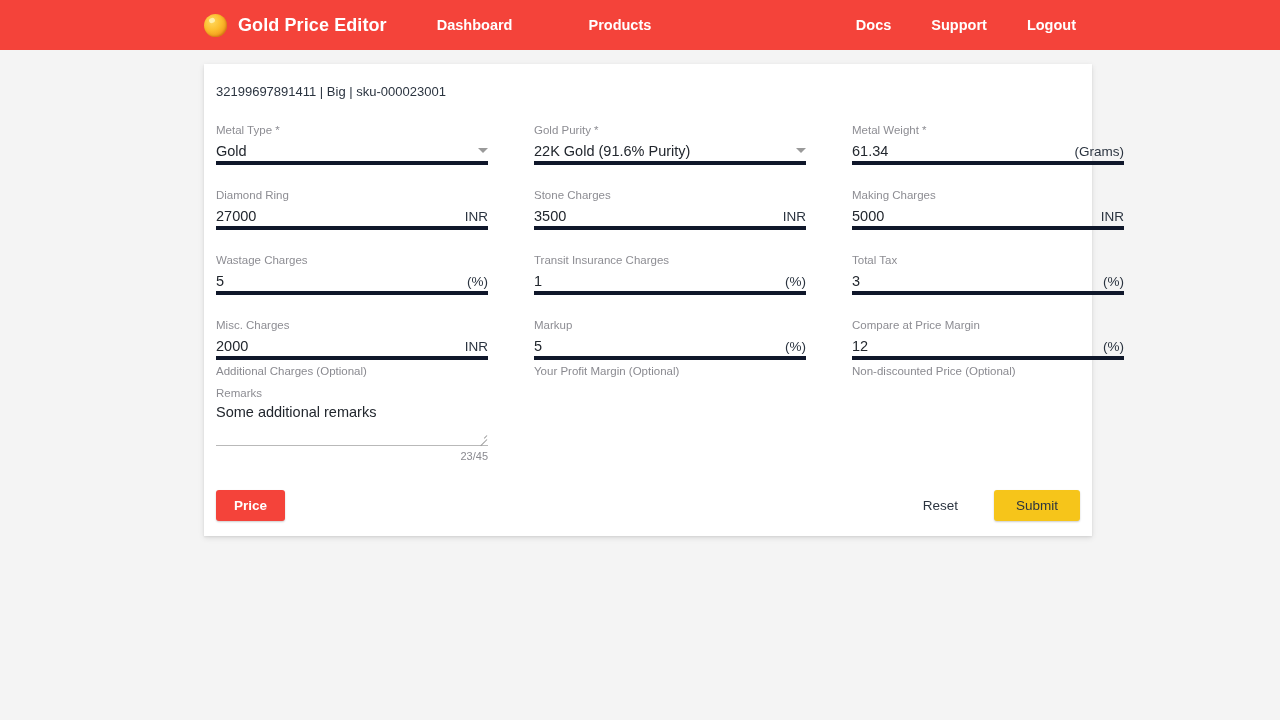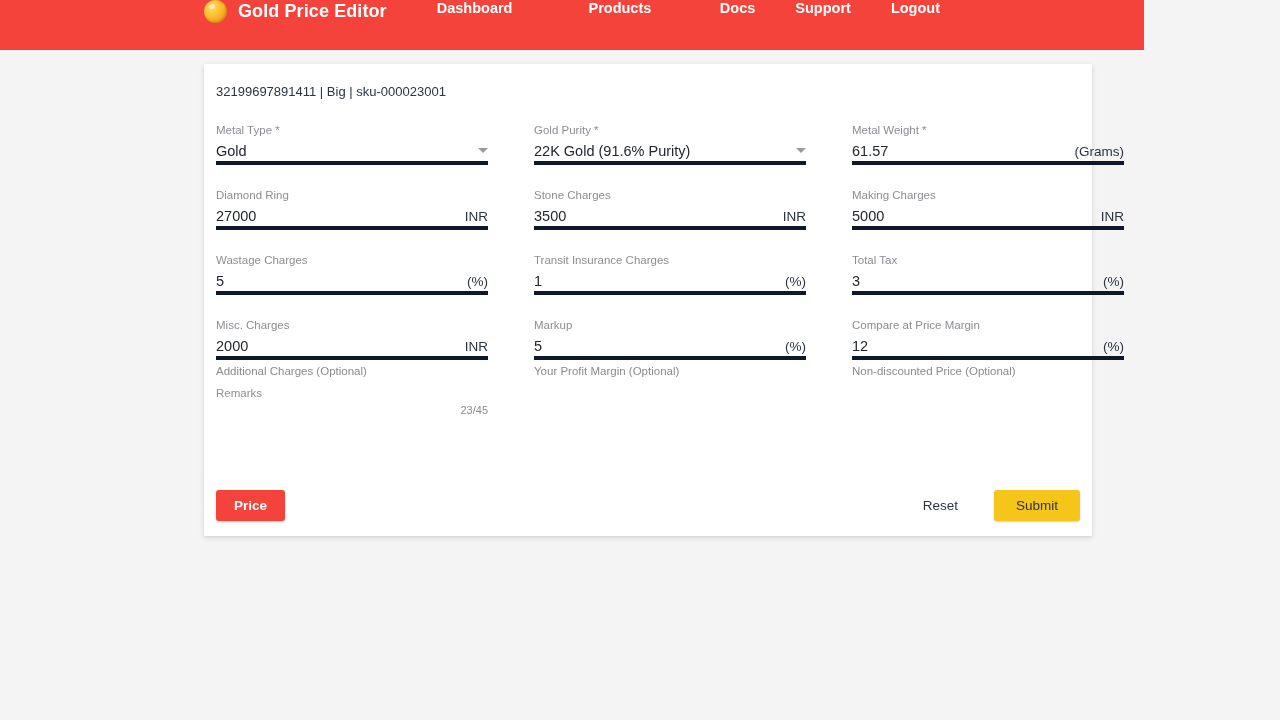--- a/index.html
+++ b/index.html
@@ -7,23 +7,23 @@
     margin: 0; padding: 0;
     width: 1280px; height: 720px;
     background: #f4f4f4;
     font-family: "Liberation Sans", sans-serif;
     overflow: hidden;
   }
 
   
   .navbar {
     position: absolute; top: 0; left: 0;
-    width: 1144px; height: 50px;
+    width: 1280px; height: 50px;
     background: #f4433a;
-    display: flex; align-items: flex-start;
+    display: flex; align-items: center;
   }
   .brand {
     display: flex; align-items: center;
     margin-left: 204px;
   }
   .brand-logo {
     width: 23px; height: 23px; border-radius: 50%;
     background: radial-gradient(circle at 35% 32%, #ffd95e 0%, #fcbe2e 42%, #f29a1c 75%, #e07d12 100%);
     position: relative;
     box-shadow: inset -1px -1px 2px rgba(180,90,10,.5);
@@ -212,21 +212,21 @@
     <div class="field">
       <div class="field-label">Gold Purity *</div>
       <div class="field-line">
         <div class="field-value">22K Gold (91.6% Purity)</div>
         <div class="caret"></div>
       </div>
     </div>
     <div class="field">
       <div class="field-label">Metal Weight *</div>
       <div class="field-line">
-        <div class="field-value">61.57</div>
+        <div class="field-value">61.34</div>
         <div class="field-suffix">(Grams)</div>
       </div>
     </div>
   </div>
 
   <div class="form-grid">
     <div class="field">
       <div class="field-label">Diamond Ring</div>
       <div class="field-line">
         <div class="field-value">27000</div>
@@ -295,20 +295,27 @@
       <div class="field-line">
         <div class="field-value">12</div>
         <div class="field-suffix">(%)</div>
       </div>
       <div class="field-hint">Non-discounted Price (Optional)</div>
     </div>
   </div>
 
   <div class="remarks-wrap">
     <div class="remarks-label">Remarks</div>
+    <div class="remarks-box">
+      <div class="remarks-value">Some additional remarks</div>
+      <div class="resize-handle">
+        <span class="l1"></span>
+          <span class="l2"></span>
+      </div>
+    </div>
     <div class="counter">23/45</div>
   </div>
 
   <div class="footer">
     <button class="btn-back">Price</button>
     <div class="footer-right">
       <button class="btn-reset">Reset</button>
       <button class="btn-submit">Submit</button>
     </div>
   </div>

